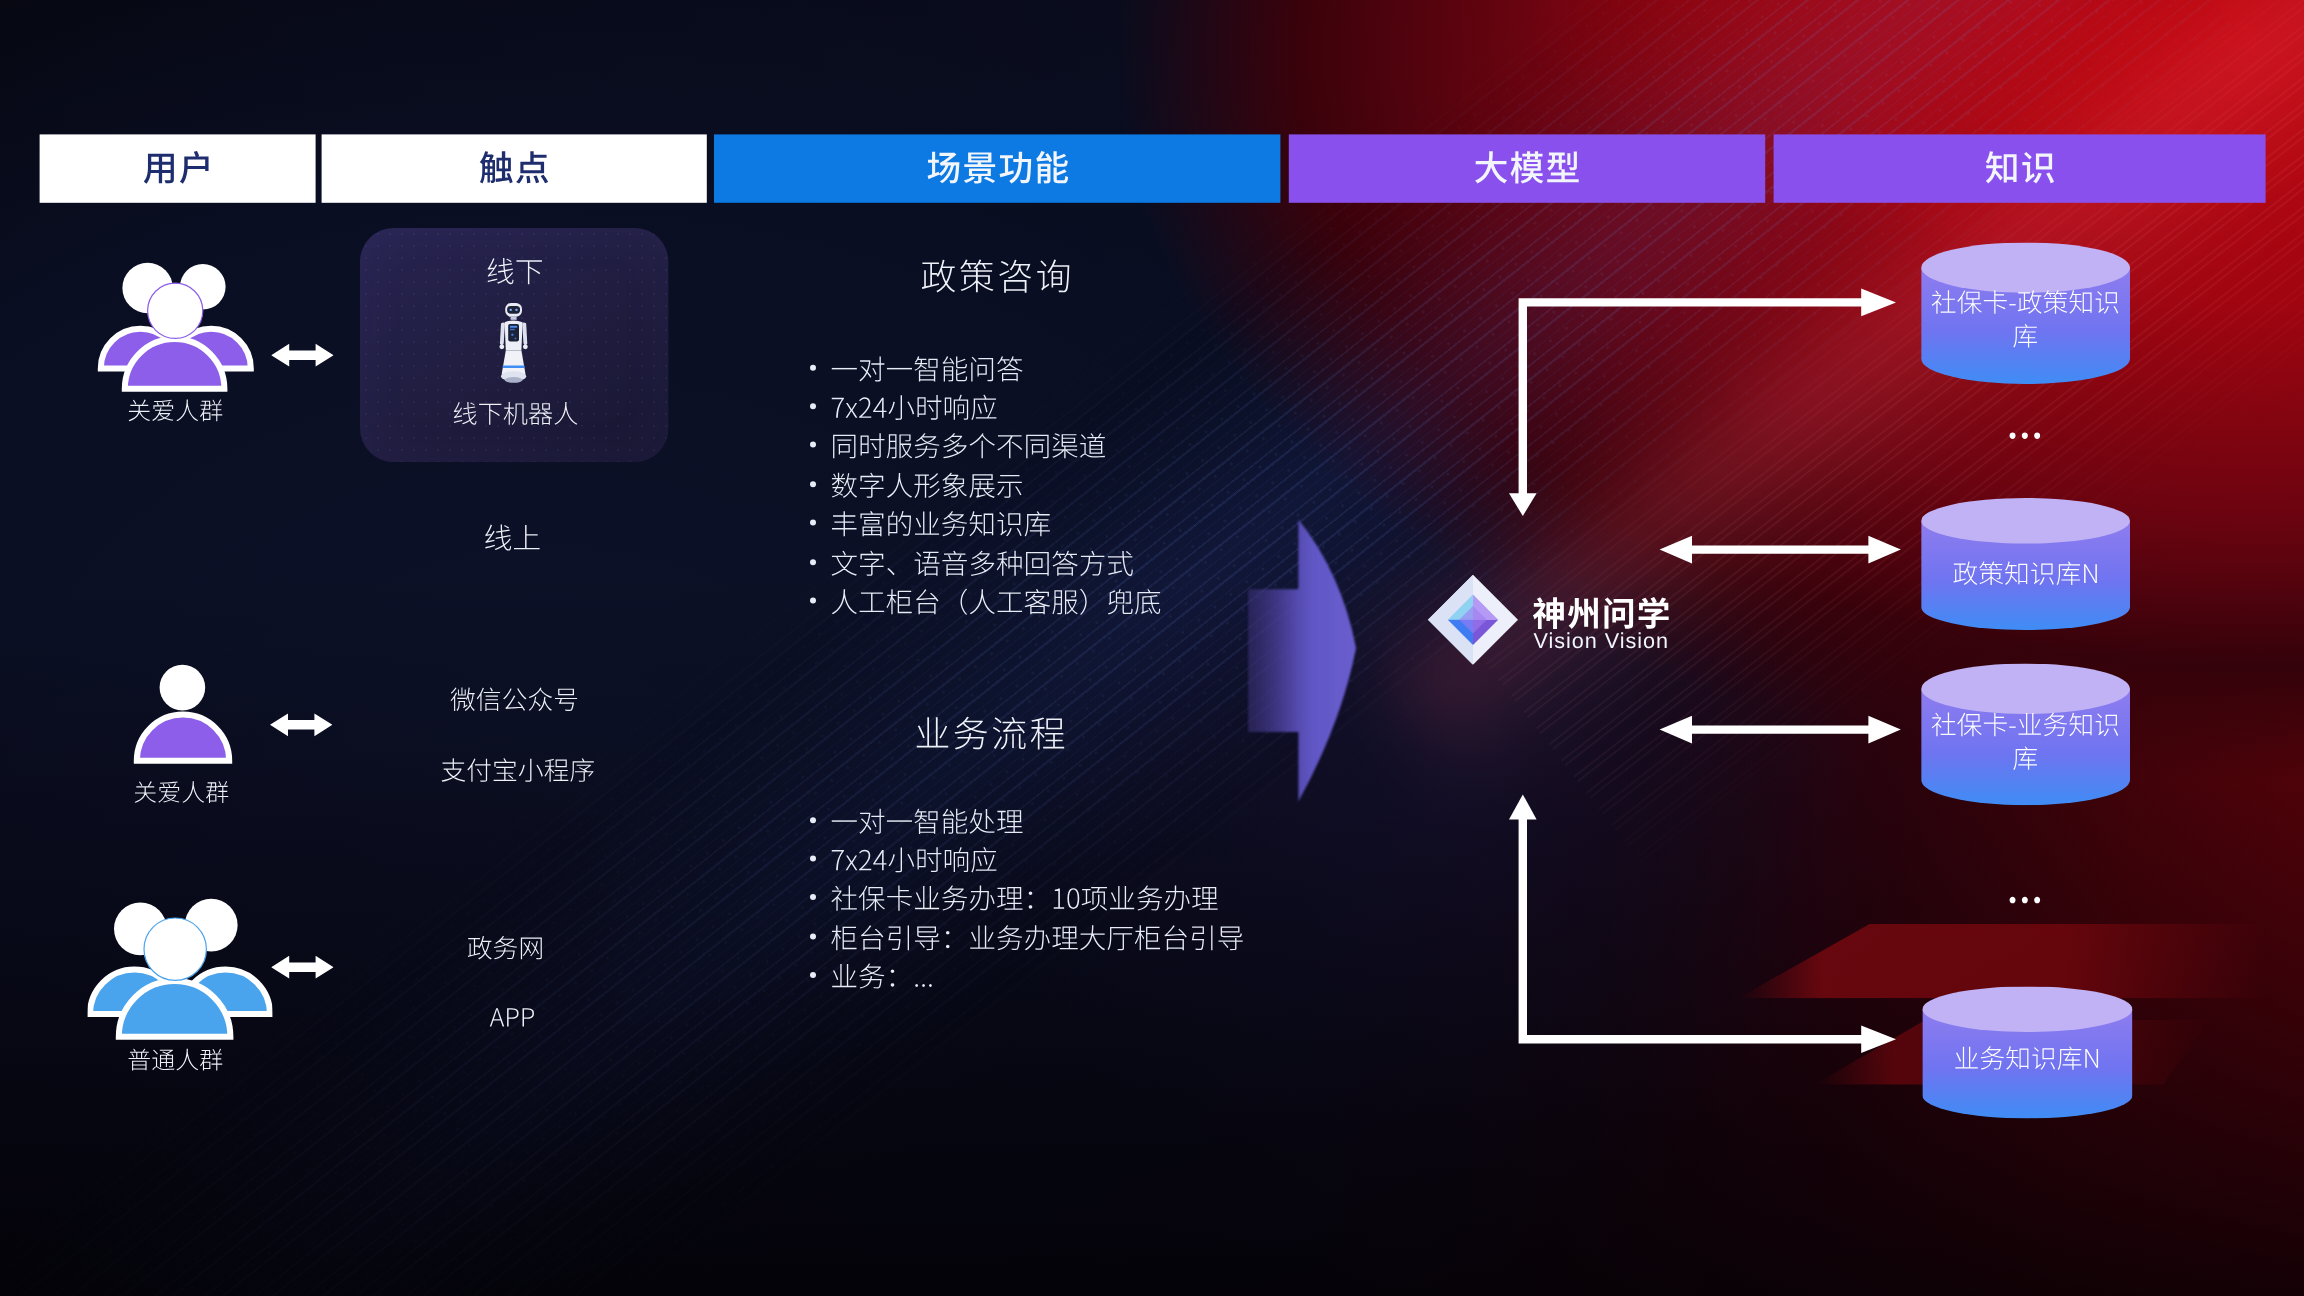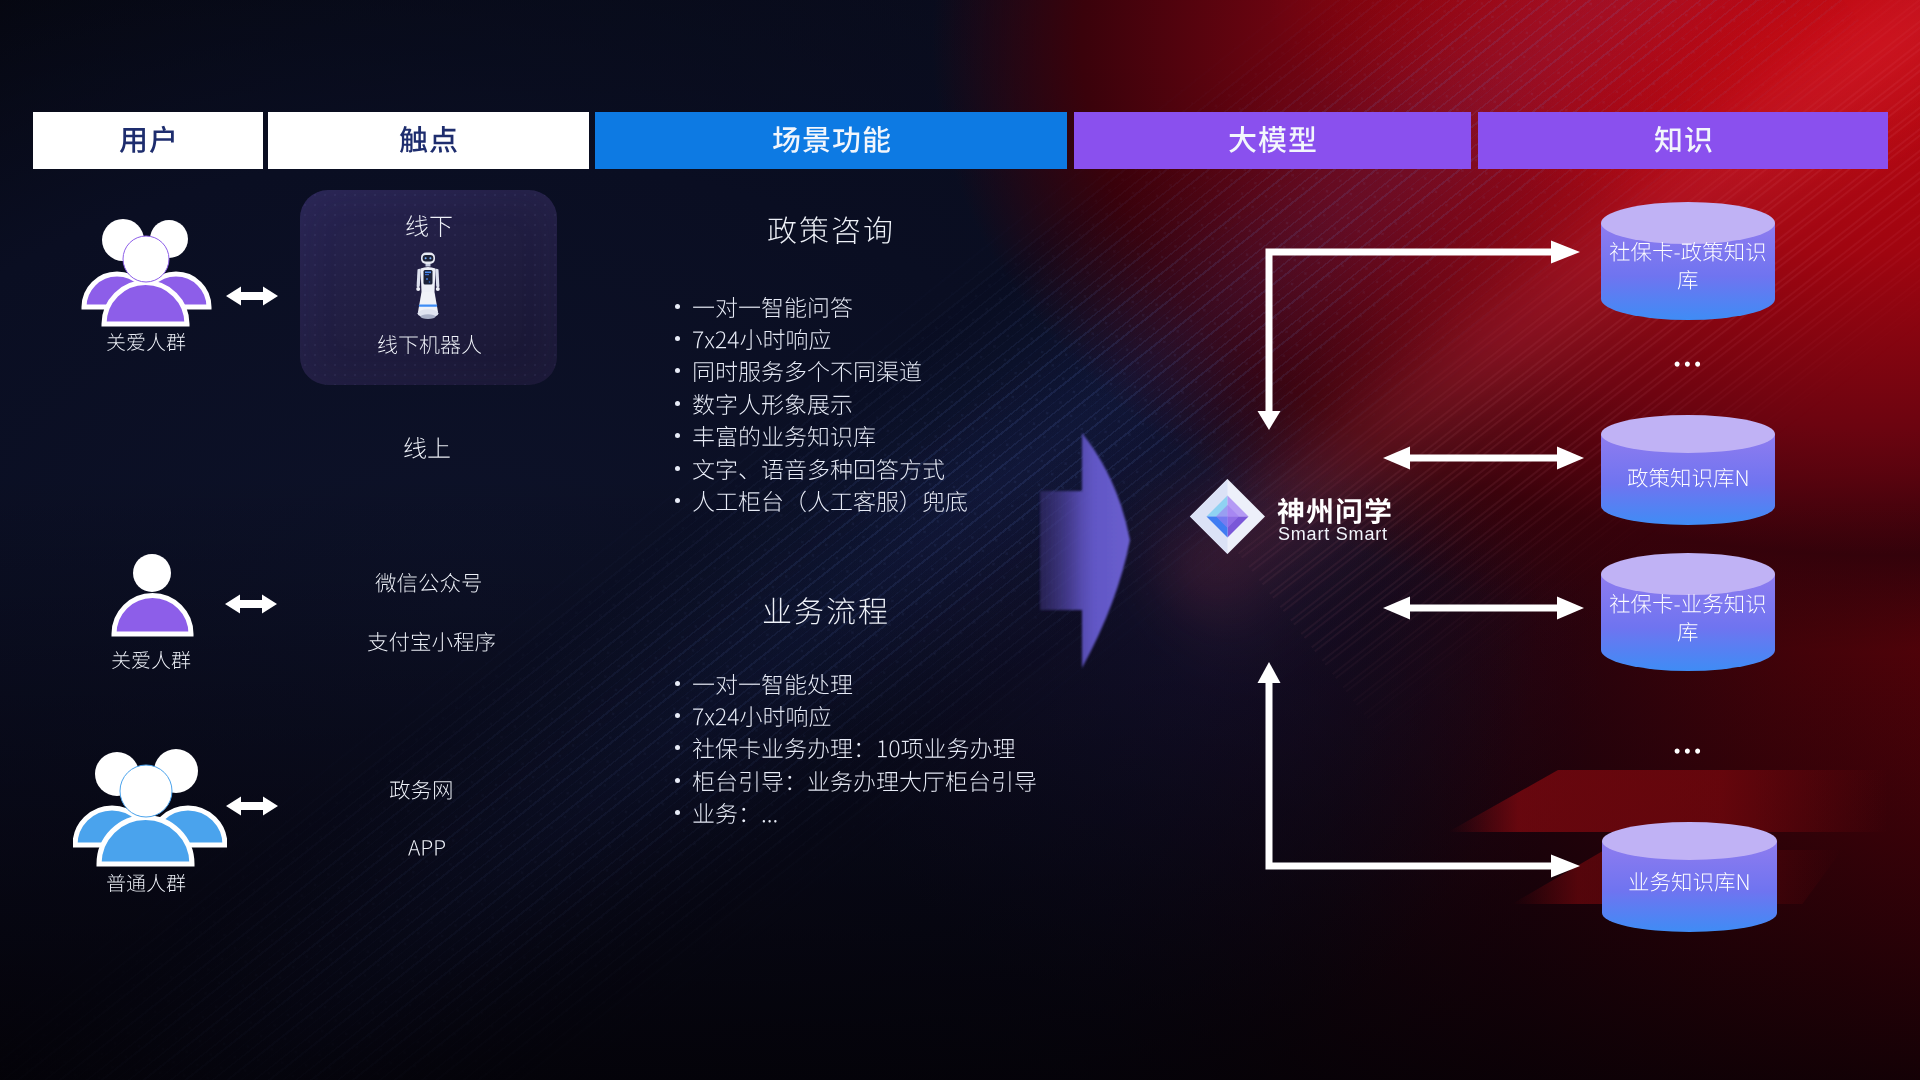--- a/index.html
+++ b/index.html
@@ -513,21 +513,21 @@
   <polygon points="58.5,37.5 37.5,58.5 37.5,37.5" fill="#7a57d8"></polygon>
   <polygon points="16.5,37.5 37.5,37.5 37.5,58.5" fill="#3f7cf2"></polygon>
   <polygon points="37.5,26 49,37.5 37.5,49 26,37.5" fill="#9f7cf0" opacity="0.6"></polygon>
 </svg>
 <div id="logo-name"><svg width="115.0" height="29.1" viewBox="0 -24.6 115.0 29.1" style="display:inline-block;vertical-align:middle;overflow:visible" fill="currentColor">
       <path transform="translate(0.00 0) scale(0.02800 -0.02800)" d="M416 706H936V158H823V599H525V148H416ZM489 503H880V398H489ZM489 300H880V194H489ZM615 850H732V-89H615ZM42 682H329V574H42ZM165 343 274 483V-89H165ZM269 446Q280 438 300 418Q321 398 344 376Q366 353 386 333Q405 314 413 305L344 205Q332 225 314 249Q296 274 276 300Q257 325 238 348Q220 371 206 387ZM296 682H318L338 686L396 641Q363 548 309 462Q256 376 191 307Q126 237 59 191Q56 209 49 233Q41 257 32 280Q24 303 17 315Q76 350 131 405Q186 460 230 526Q273 593 296 661ZM134 800 228 851Q252 822 276 786Q299 750 313 724L215 665Q203 693 180 731Q156 770 134 800Z"></path>
       <path transform="translate(29.00 0) scale(0.02800 -0.02800)" d="M226 833H345V514Q345 436 338 355Q331 274 310 195Q288 116 245 44Q202 -28 130 -89Q121 -74 106 -56Q90 -38 73 -22Q57 -5 43 5Q105 57 142 118Q178 179 196 246Q214 313 220 381Q226 450 226 515ZM505 811H623V-23H505ZM793 836H913V-79H793ZM96 605 199 578Q192 528 182 474Q172 420 158 371Q143 321 123 284L19 326Q39 363 54 409Q69 455 80 506Q90 556 96 605ZM329 546 423 587Q441 545 457 499Q473 452 486 409Q498 365 503 331L401 284Q398 318 387 363Q376 408 361 456Q346 504 329 546ZM606 548 696 594Q718 555 739 510Q760 465 776 423Q793 380 800 347L703 293Q697 327 681 371Q666 415 647 461Q628 507 606 548Z"></path>
       <path transform="translate(58.00 0) scale(0.02800 -0.02800)" d="M74 609H193V-88H74ZM82 785 168 843Q193 818 222 787Q251 756 279 727Q306 698 323 676L231 610Q215 633 189 663Q164 693 135 726Q106 758 82 785ZM346 800H891V689H346ZM807 800H926V54Q926 5 914 -22Q903 -48 873 -64Q843 -77 798 -81Q754 -85 690 -84Q687 -59 676 -24Q665 11 653 34Q678 33 705 32Q732 31 753 31Q775 31 783 31Q797 32 802 37Q807 43 807 56ZM368 541H685V160H368V267H568V434H368ZM308 541H416V103H308Z"></path>
       <path transform="translate(87.00 0) scale(0.02800 -0.02800)" d="M233 508H694V404H233ZM54 283H949V173H54ZM436 346H559V44Q559 -2 546 -28Q532 -53 497 -66Q461 -79 413 -82Q365 -85 301 -85Q295 -60 281 -26Q266 7 252 31Q284 30 317 29Q350 28 375 28Q401 29 411 29Q426 29 431 33Q436 37 436 47ZM656 508H686L711 514L787 454Q750 419 703 386Q656 353 604 325Q552 296 498 275Q487 291 469 312Q450 333 436 346Q479 363 521 387Q564 412 600 438Q635 464 656 486ZM67 691H938V470H820V585H179V470H67ZM752 843 876 805Q844 758 807 710Q771 663 742 630L647 665Q666 690 685 721Q705 752 722 783Q740 815 752 843ZM150 795 252 840Q279 811 305 775Q331 738 343 709L235 658Q225 687 200 725Q175 763 150 795ZM409 819 515 859Q539 827 562 786Q584 745 594 714L481 670Q473 700 452 742Q431 785 409 819Z"></path>
     </svg></div>
-<div id="logo-sub">Smart Smart</div>
+<div id="logo-sub">Vision Vision</div>
 
 <svg id="connectors" width="1920" height="1080" viewBox="0 0 1920 1080">
   <g stroke="#fff" stroke-width="7" fill="none">
     <path d="M 1269 414 L 1269 252 L 1553 252"></path>
     <path d="M 1408 458 L 1559 458"></path>
     <path d="M 1408 608 L 1559 608"></path>
     <path d="M 1269 680 L 1269 866 L 1553 866"></path>
   </g>
   <g fill="#fff">
     <polygon points="1551,240.5 1551,263.5 1580,252"></polygon>

